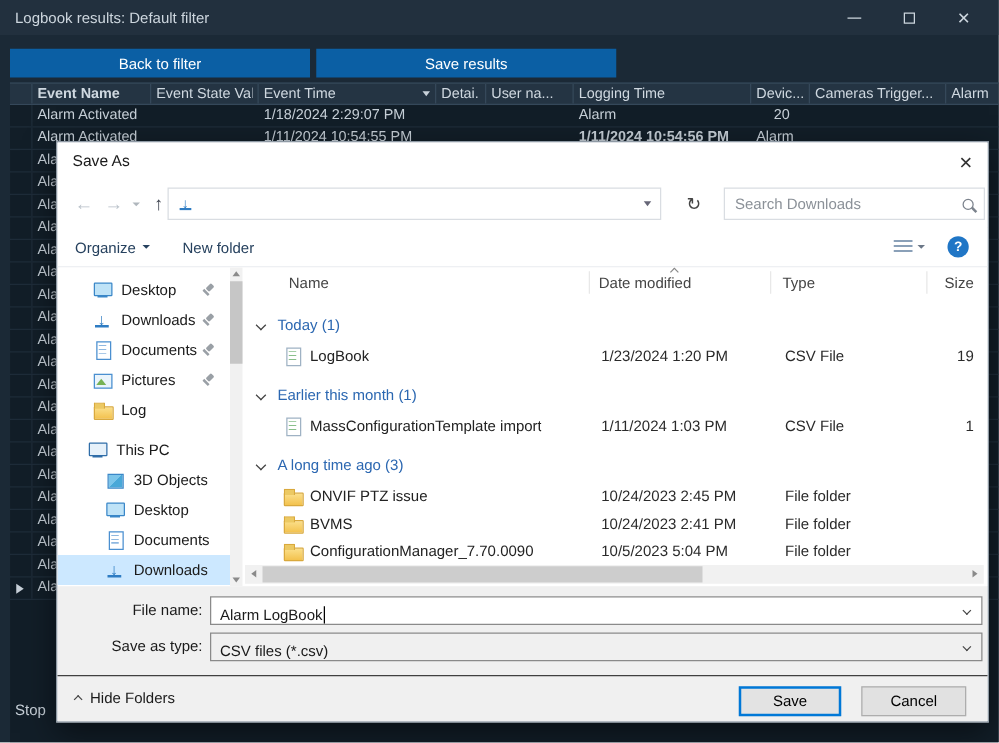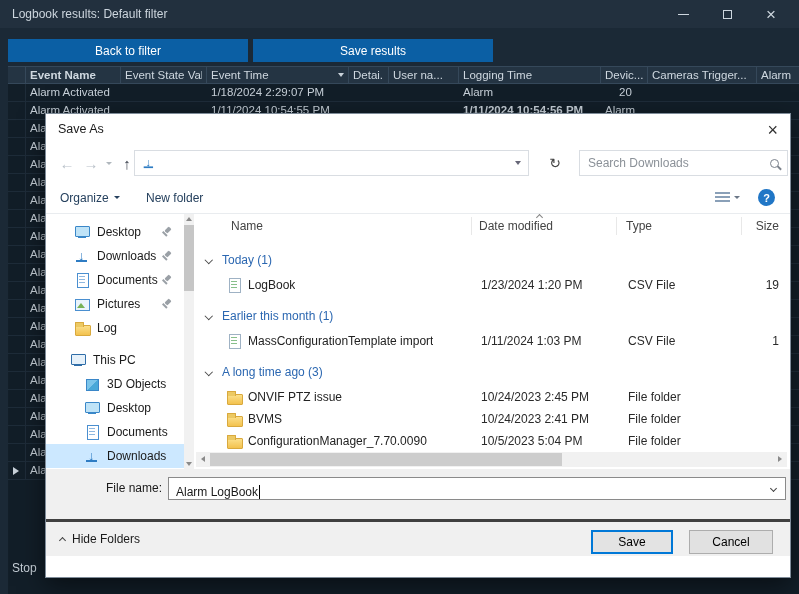--- a/index.html
+++ b/index.html
@@ -127,21 +127,21 @@
   .ic.small{transform:scale(.85);transform-origin:left center}
 
   
   .dlg-fields{position:absolute;top:355px;left:0;right:0;height:72px;background:#f0f0f0}
   .field-row{position:absolute;left:0;right:0;height:23px}
   .f-label{position:absolute;left:0;top:0;width:116px;text-align:right;line-height:23px;color:#1a1a1a}
   .f-input{position:absolute;left:122px;top:0;width:618px;height:23px;border:1px solid #8a8a8a;background:#fff;display:flex;align-items:flex-end;padding:0 22px 0 7px;white-space:nowrap;overflow:hidden}
   .f-input.combo{background:#f0f0f0}
   .caret{display:inline-block;width:1px;height:14px;background:#000;margin-left:1px}
   .combo-chev{position:absolute;right:9px;top:8px;width:5px;height:5px;border-right:1.3px solid #444;border-bottom:1.3px solid #444;transform:rotate(45deg)}
-  .dlg-footer{position:absolute;top:405px;left:0;right:0;height:37px;background:#f0f0f0;border-top:3px solid #404040}
+  .dlg-footer{position:absolute;top:426px;left:0;right:0;height:37px;background:#f0f0f0;border-top:1px solid #404040}
   .hidefolders{position:absolute;left:14px;top:10px;display:flex;align-items:center;gap:7px;color:#1a1a1a}
   .hf-chev{width:5px;height:5px;border-right:1.4px solid #444;border-bottom:1.4px solid #444;transform:rotate(225deg);margin-top:3px}
   .btn{position:absolute;top:8px;height:24px;font-size:12px;font-family:inherit;color:#000}
   .btn-dsave{left:545px;width:82px;background:#e3e3e3;border:2px solid #0078d7}
   .btn-dcancel{left:643px;width:84px;background:#e1e1e1;border:1px solid #adadad}
 </style>
 </head>
 <body>
 
 <div class="screen">
@@ -621,20 +621,27 @@
 
     <div class="dlg-fields">
       <div class="field-row" style="top:8px">
         <label class="f-label">File name:</label>
         <div class="f-input">
           <span>Alarm LogBook</span>
           <span class="caret"></span>
           <span class="combo-chev"></span>
         </div>
       </div>
+      <div class="field-row" style="top:37px">
+        <label class="f-label">Save as type:</label>
+        <div class="f-input combo">
+          <span>CSV files (*.csv)</span>
+          <span class="combo-chev"></span>
+        </div>
+      </div>
     </div>
 
     <div class="dlg-footer">
       <span class="hidefolders">
         <span class="hf-chev"></span>
         <span>Hide Folders</span>
       </span>
       <button class="btn btn-dsave">Save</button>
       <button class="btn btn-dcancel">Cancel</button>
     </div>

